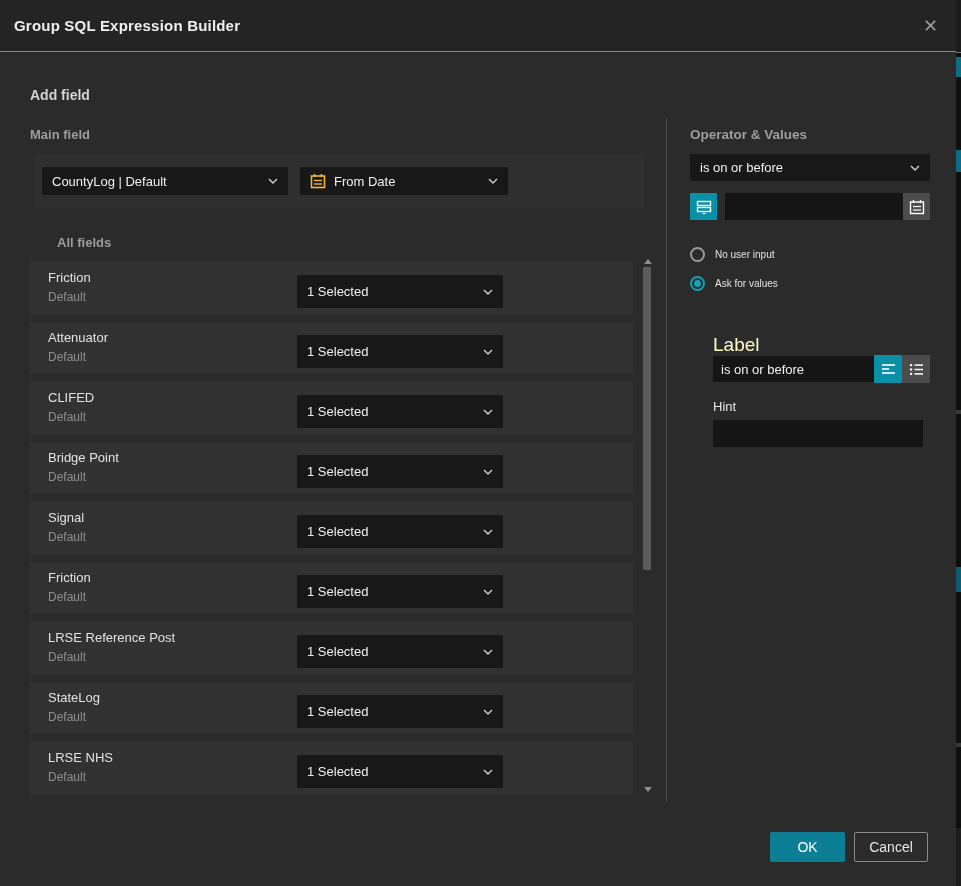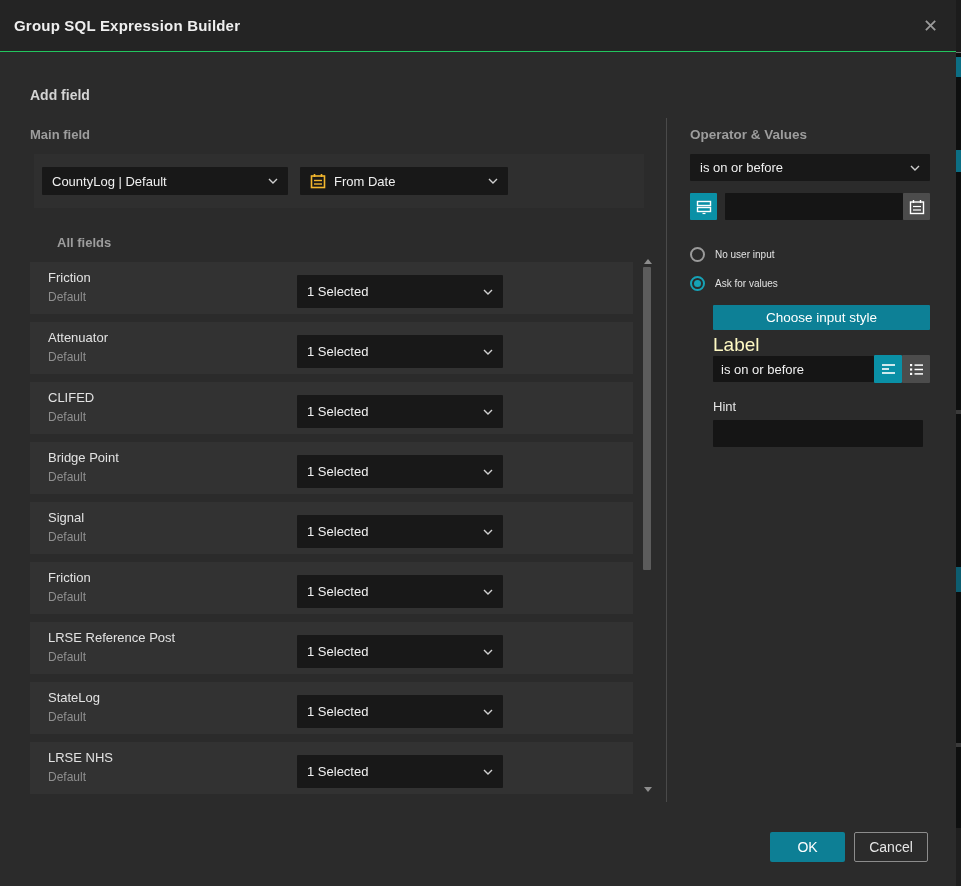--- a/index.html
+++ b/index.html
@@ -344,21 +344,20 @@
       </span>
     <span class="radio-label">No user input</span>
   </div>
   <div class="radio-row radio-ask checked">
     <span class="radio-circle">
         <span class="radio-dot"></span>
       </span>
     <span class="radio-label">Ask for values</span>
   </div>
 
-  <button class="choose-style-btn">Choose input style</button>
 
   <div class="lbl-label">Label</div>
   <input class="text-input label-input" value="is on or before" style="">
   <div class="icon-btn btn-teal label-align-btn">
     <span>
       <svg width="15" height="13" viewBox="0 0 15 13">
         <line x1="1" y1="2" x2="14" y2="2" stroke="#ffffff" stroke-width="1.6"></line>
         <line x1="1" y1="6" x2="8" y2="6" stroke="#ffffff" stroke-width="1.6"></line>
         <line x1="1" y1="10" x2="14" y2="10" stroke="#ffffff" stroke-width="1.6"></line>
       </svg>

